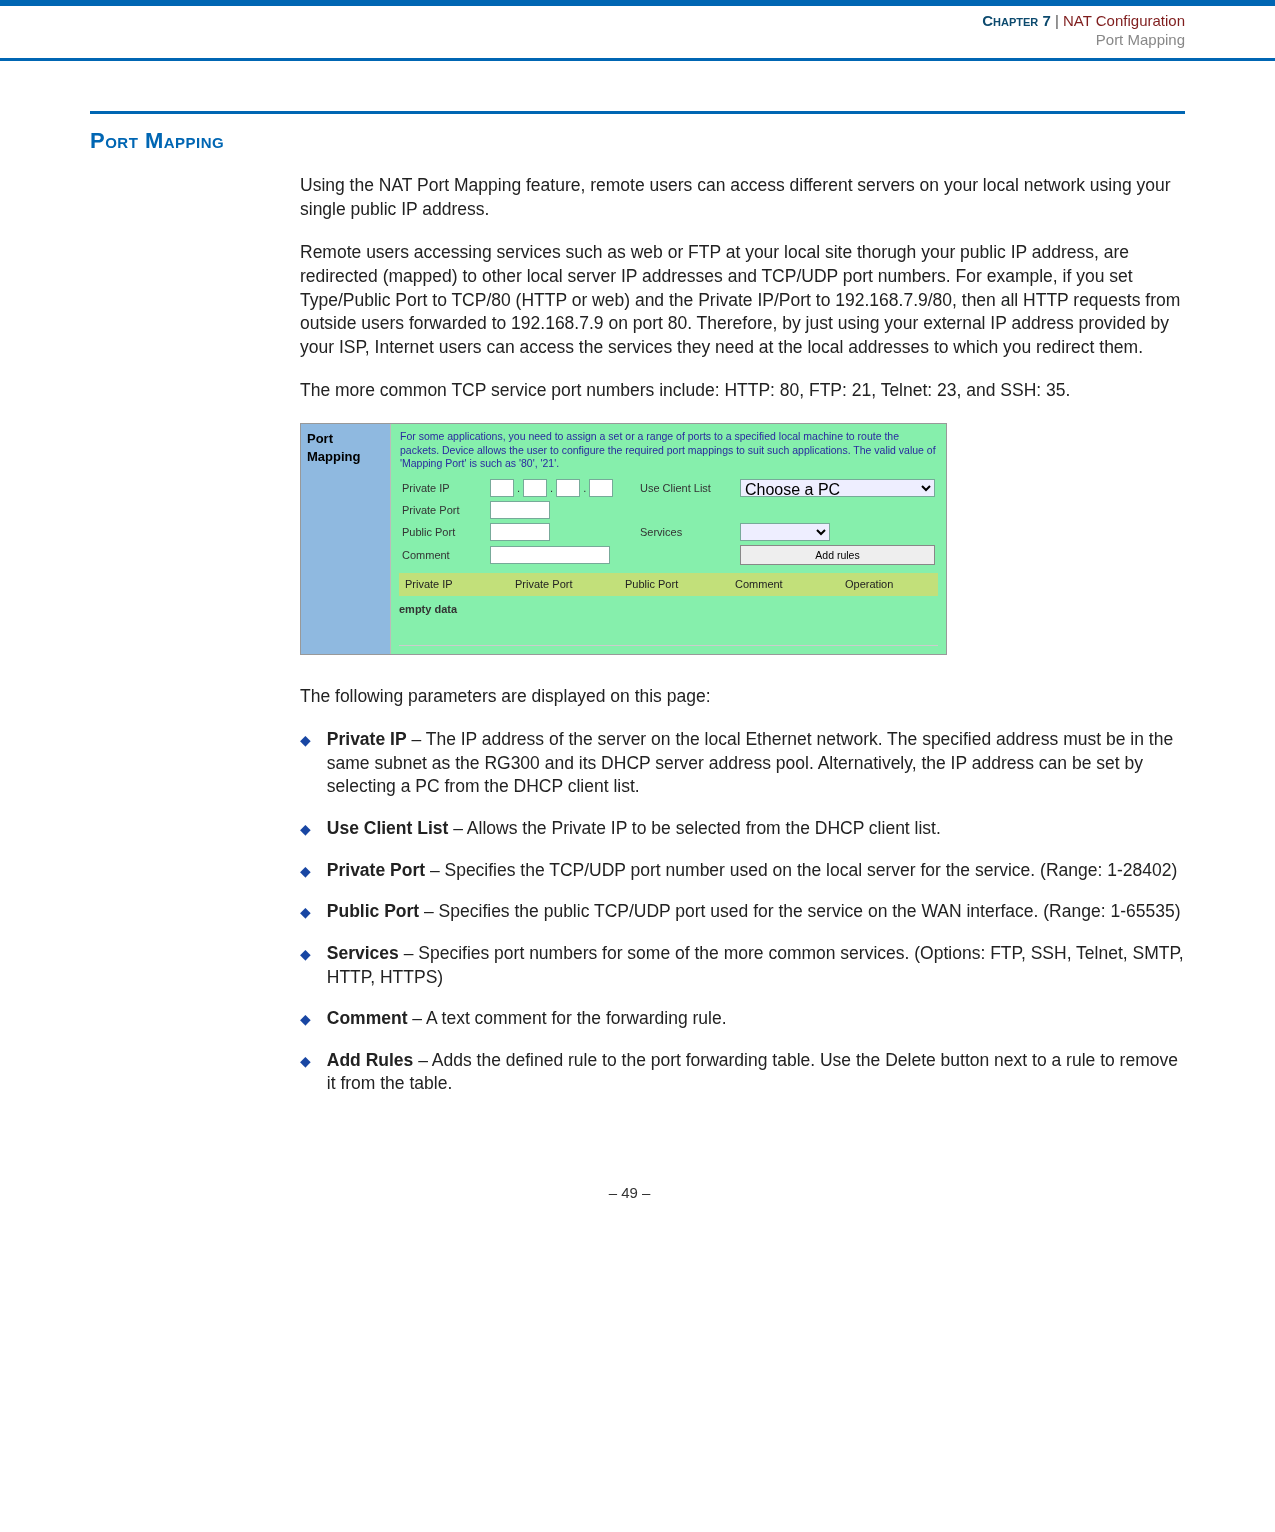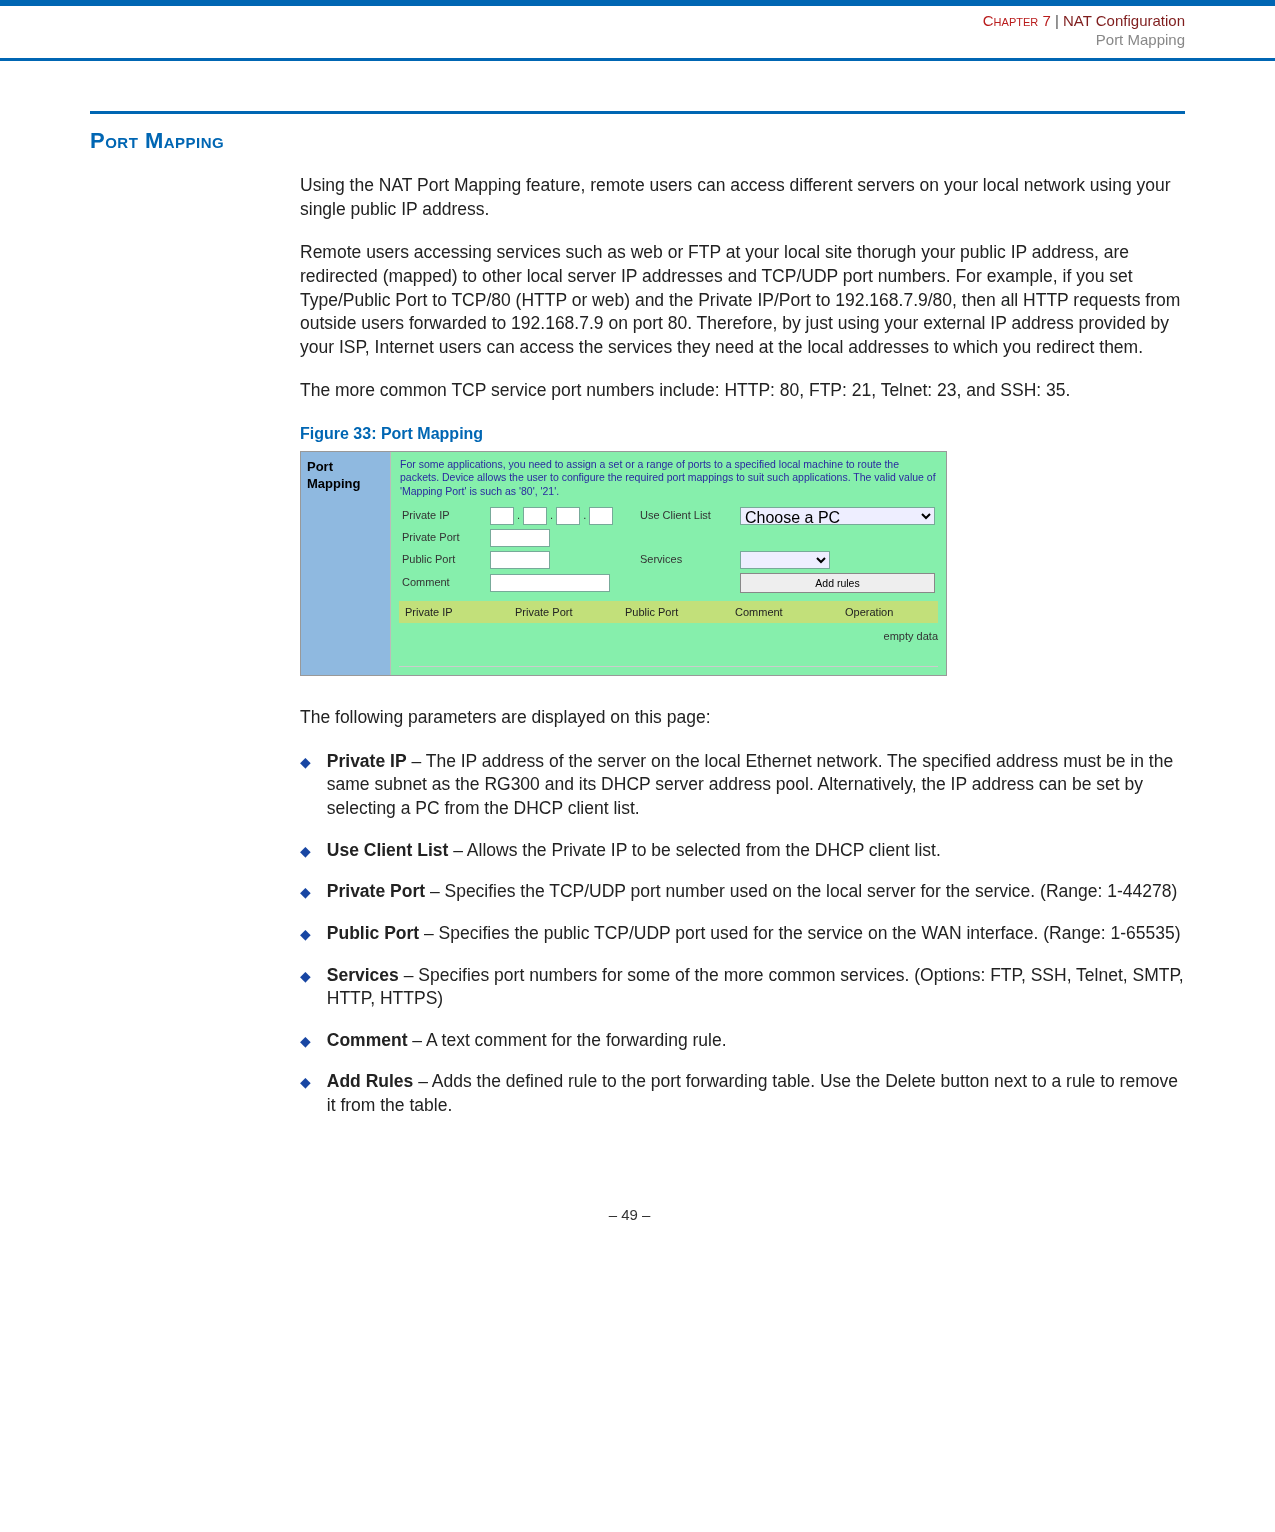--- a/index.html
+++ b/index.html
@@ -10,21 +10,21 @@
       color: #000;
     }
     .top-blue-bar { height: 6px; background: #0066b3; }
     .header {
       padding: 6px 90px 6px 0;
       text-align: right;
       font-size: 15px;
       font-family: Verdana, sans-serif;
     }
     .header-line1 { color: #000; }
-    .header-chapter { color: #b91c1c; font-weight: normal; font-variant: small-caps; }
+    .header-chapter { color: #0c4a6e; font-weight: bold; font-variant: small-caps; }
     .header-sep { color: #555; }
     .header-cat { color: #7f1d1d; }
     .header-line2 { color: #888; margin-top: 2px; }
     .header-rule { height: 3px; background: #0066b3; margin: 4px 0 0 0; }
     .content { padding: 50px 90px 40px 90px; }
     .section-rule { height: 3px; background: #0066b3; margin-bottom: 14px; margin-left: 0; }
     .section-title {
       color: #0066b3;
       font-weight: bold;
       font-size: 22px;
@@ -66,21 +66,21 @@
     .ss-desc { color: #2a2aa0; font-size: 10.5px; padding: 6px 4px 4px 4px; line-height: 1.3; }
     .ss-form { display: grid; grid-template-columns: 78px 140px 90px auto; row-gap: 4px; column-gap: 10px; align-items: center; padding: 4px 6px 8px 6px; color: #333; }
     .ss-label { font-size: 11px; }
     .ss-ipgroup { display: flex; gap: 3px; align-items: center; }
     .ip-oct { width: 24px; height: 18px; border: 1px solid #7a9; background:#fff; }
     .ss-txt { width: 60px; height: 18px; border: 1px solid #7a9; background:#fff; }
     .ss-comment { width: 120px; height: 18px; border: 1px solid #7a9; background:#fff; }
     .ss-select { height: 18px; border: 1px solid #7a9; background: #eef; font-size: 16px; }
     .ss-btn { height: 20px; border: 1px solid #888; background: #eee; font-size: 10.5px; padding: 0 8px; }
     .ss-thead { display: grid; grid-template-columns: 110px 110px 110px 110px 1fr; background: #c2e07a; font-size: 11px; padding: 4px 6px; margin: 0 3px; }
-    .ss-empty { text-align: right; font-size: 11px; padding: 6px 0 22px 0; color: #333; border-bottom: 1px solid #ccc; margin: 0 3px; }
+    .ss-empty { text-align: left; font-size: 11px; padding: 6px 0 28px 0; color: #333; border-bottom: 1px solid #ccc; margin: 0 3px; font-weight: bold; }
     .param-intro { margin: 10px 0 18px 0; }
     .param-list { list-style: none; }
     .param-list li { display: flex; margin-bottom: 18px; }
     .bullet { color: #1846a3; font-size: 14px; margin-right: 16px; margin-top:3px; flex-shrink:0; }
     .param-text { flex: 1; }
     .param-name { font-weight: bold; }
     .footer { text-align: center; font-size: 15px; color: #333; padding: 30px 16px 40px 0; }
   </style>
 </head>
 <body>
@@ -98,21 +98,20 @@
 
 <div class="content">
   <div class="section-rule"></div>
   <div class="section-title">Port Mapping</div>
 
   <div class="body-col">
     <p>Using the NAT Port Mapping feature, remote users can access different servers on your local network using your single public IP address.</p>
     <p>Remote users accessing services such as web or FTP at your local site thorugh your public IP address, are redirected (mapped) to other local server IP addresses and TCP/UDP port numbers. For example, if you set Type/Public Port to TCP/80 (HTTP or web) and the Private IP/Port to 192.168.7.9/80, then all HTTP requests from outside users forwarded to 192.168.7.9 on port 80. Therefore, by just using your external IP address provided by your ISP, Internet users can access the services they need at the local addresses to which you redirect them.</p>
     <p>The more common TCP service port numbers include: HTTP: 80, FTP: 21, Telnet: 23, and SSH: 35.</p>
 
-    <div class="figure-caption">Figure 33:  Port Mapping</div>
 
     <div class="screenshot">
       <div class="ss-wrap">
         <div class="ss-sidebar">Port Mapping</div>
         <div class="ss-main">
           <div class="ss-desc">For some applications, you need to assign a set or a range of ports to a specified local machine to route the packets. Device allows the user to configure the required port mappings to suit such applications.
 The valid value of 'Mapping Port' is such as '80', '21'.</div>
           <div class="ss-form">
             <span class="ss-label">Private IP</span>
             <span class="ss-ipgroup">
@@ -160,21 +159,21 @@
       <li>
           <span class="bullet">◆</span>
           <span class="param-text"><span class="param-name">Private IP</span><span> – The IP address of the server on the local Ethernet network. The specified address must be in the same subnet as the RG300 and its DHCP server address pool. Alternatively, the IP address can be set by selecting a PC from the DHCP client list.</span></span>
         </li>
       <li>
           <span class="bullet">◆</span>
           <span class="param-text"><span class="param-name">Use Client List</span><span> – Allows the Private IP to be selected from the DHCP client list.</span></span>
         </li>
       <li>
           <span class="bullet">◆</span>
-          <span class="param-text"><span class="param-name">Private Port</span><span> – Specifies the TCP/UDP port number used on the local server for the service. (Range: 1-44278)</span></span>
+          <span class="param-text"><span class="param-name">Private Port</span><span> – Specifies the TCP/UDP port number used on the local server for the service. (Range: 1-28402)</span></span>
         </li>
       <li>
           <span class="bullet">◆</span>
           <span class="param-text"><span class="param-name">Public Port</span><span> – Specifies the public TCP/UDP port used for the service on the WAN interface. (Range: 1-65535)</span></span>
         </li>
       <li>
           <span class="bullet">◆</span>
           <span class="param-text"><span class="param-name">Services</span><span> – Specifies port numbers for some of the more common services. (Options: FTP, SSH, Telnet, SMTP, HTTP, HTTPS)</span></span>
         </li>
       <li>

